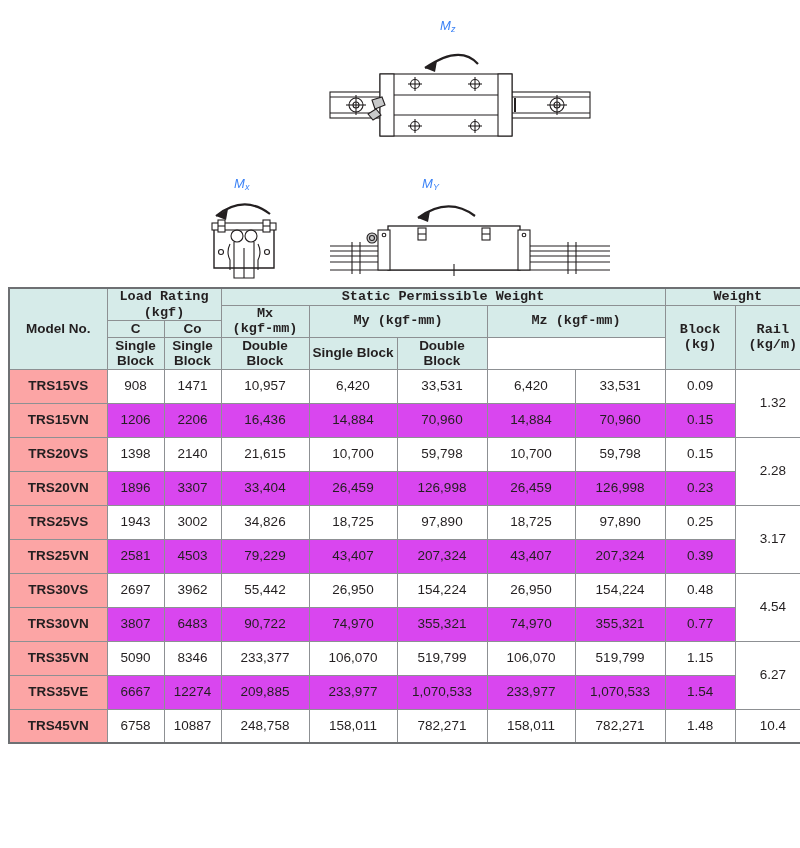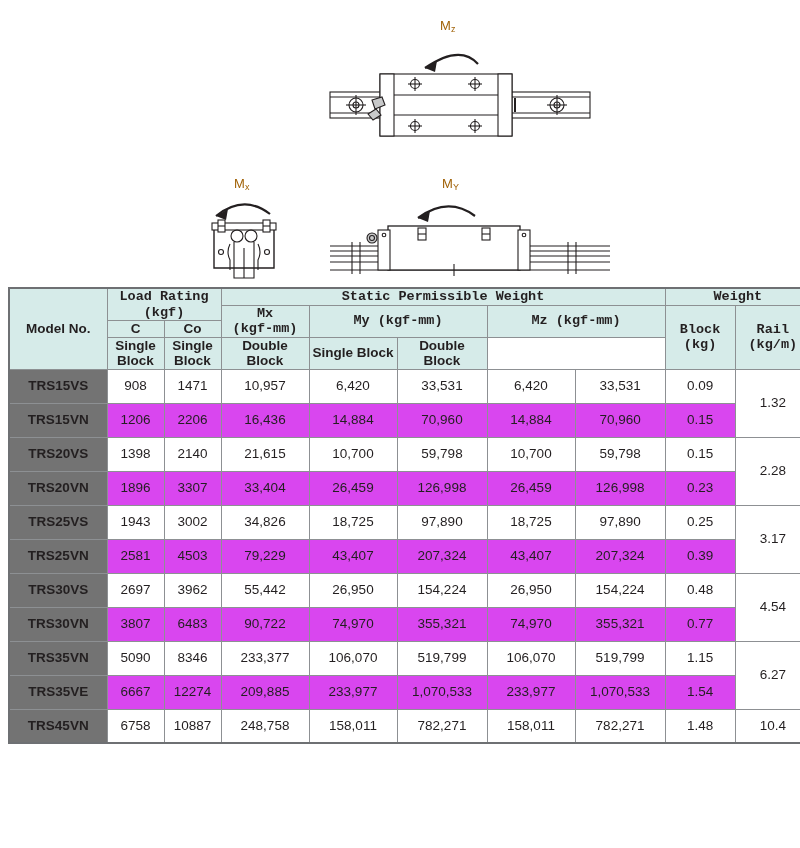--- a/index.html
+++ b/index.html
@@ -19,23 +19,24 @@
   #diagrams {
     position: relative;
     width: 800px;
     height: 286px;
   }
   .diag {
     position: absolute;
   }
   .moment-label {
     font-size: 13px;
-    color: #a16207;
+    color: #3b82f6;
     letter-spacing: .2px;
     white-space: nowrap;
+    font-style: italic;
   }
   .moment-label .sub {
     font-size: 9px;
     vertical-align: baseline;
     position: relative;
     top: 2px;
     letter-spacing: 0;
   }
 
   
@@ -64,21 +65,21 @@
     background: #d6ebe9;
     font-weight: 700;
     color: #231f20;
   }
   th.h-main   { font-size: 15px; }
   th.h-group  { font-size: 15px; font-family: Liberation Mono, monospace; }
   th.h-sub    { font-size: 12px; font-weight: 600; }
   th.h-cc     { font-size: 15px; font-weight: 700; }
 
   td.model {
-    background: #737373;
+    background: #fca5a5;
     font-weight: 700;
     font-size: 14px;
   }
   tbody tr.alt td.num,
   tbody tr.alt td.rail {
     background: #d946ef;
   }
   tbody tr td.num,
   tbody tr td.rail {
     background: #ffffff;
@@ -181,21 +182,21 @@
         <path d="M 62 54 Q 66 62 62 70 L 62 80"></path>
         <line x1="48" y1="58" x2="48" y2="88"></line>
 
         <circle cx="25" cy="62" r="2.5"></circle>
         <circle cx="71" cy="62" r="2.5"></circle>
       </g>
     </svg>
   </div>
 
   <div class="diag" style="left:330px; top:176px;">
-    <div class="moment-label" style="position:absolute; left:112px; top:0px;"><span>M</span><span class="sub">Y</span></div>
+    <div class="moment-label" style="position:absolute; left:92px; top:0px;"><span>M</span><span class="sub">Y</span></div>
     <svg width="280" height="92" viewBox="0 0 280 92" style="position:absolute; left:0; top:14px;">
       <g fill="none" stroke="#231f20" stroke-width="1.1">
 
         <path d="M 88 28 Q 118 6 145 26" stroke-width="2.2" fill="none"></path>
         <path d="M 88 28 l 12 -7 l -2 11 z" fill="#231f20" stroke="none"></path>
 
         <line x1="0" y1="56" x2="280" y2="56"></line>
         <line x1="0" y1="61" x2="280" y2="61"></line>
         <line x1="0" y1="66" x2="280" y2="66"></line>
         <line x1="0" y1="72" x2="280" y2="72"></line>

